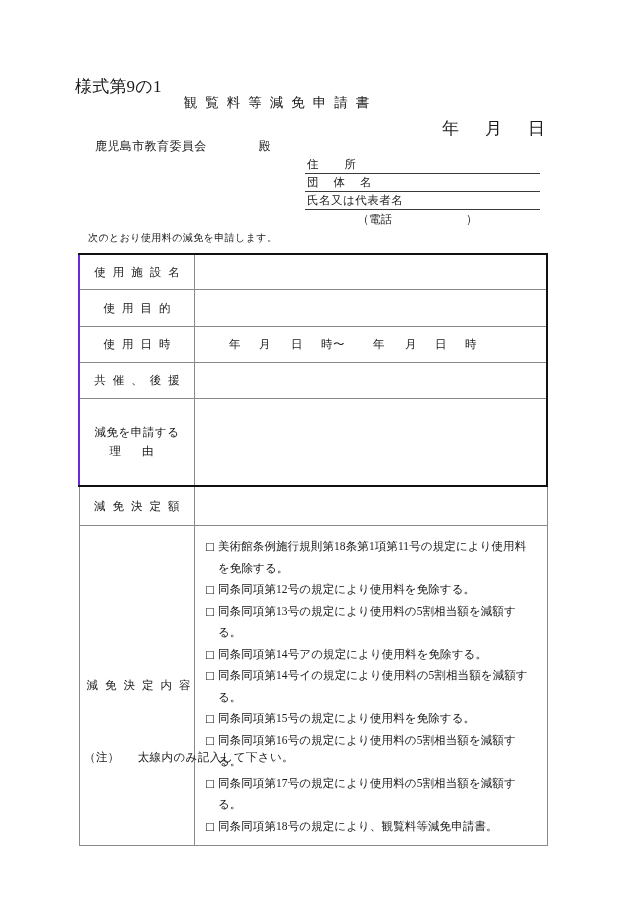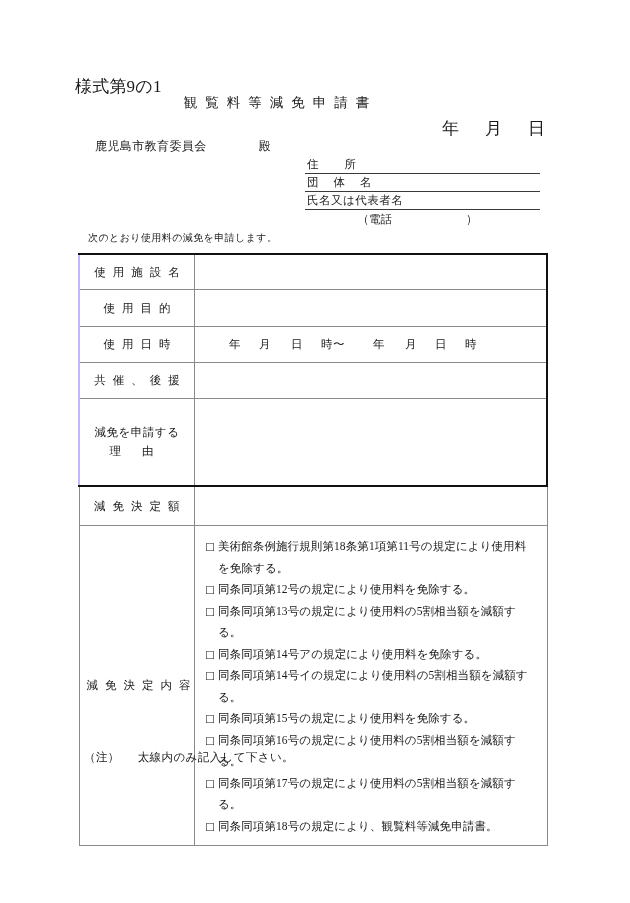--- a/index.html
+++ b/index.html
@@ -145,21 +145,21 @@
     letter-spacing: 0.5px;
   }
   .lbl-two .l2 {
     display: block;
     letter-spacing: 21px;
     text-indent: 10px;
   }
 
   
   .tbl tr.thick-top td { border-top: 2px solid #111; }
-  .tbl tr td.thick-left { border-left: 2px solid #c4b5fd; }
+  .tbl tr td.thick-left { border-left: 2px solid #6d28d9; }
   .tbl tr td.thick-right { border-right: 2px solid #111; }
   .tbl tr.thick-bottom td { border-bottom: 2px solid #111; }
 
   .r-facility td { height: 34px; }
   .r-purpose td  { height: 36px; }
   .r-datetime td { height: 35px; }
   .r-cohost td   { height: 35px; }
   .r-reason td   { height: 86px; }
   .r-amount td   { height: 38px; }
   .r-content td  { height: 210px; }

